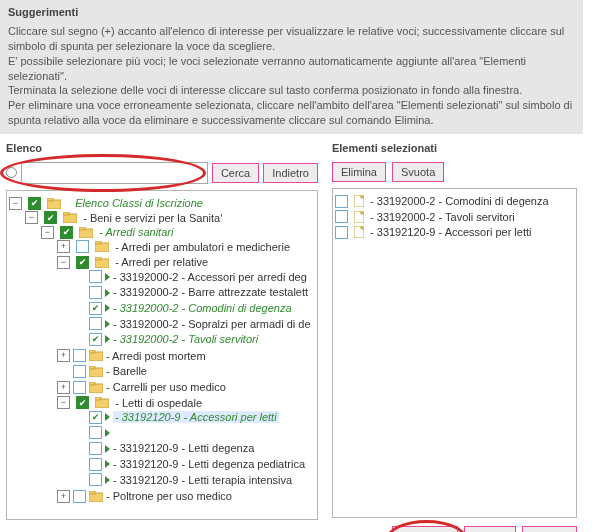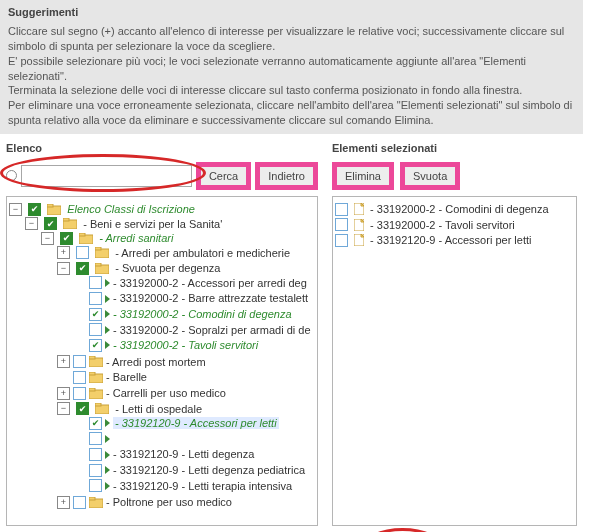--- a/index.html
+++ b/index.html
@@ -31,21 +31,21 @@
   }
   .txtin {
     flex: 1;
     height: 18px;
     border: 1px solid #a7a7a7;
     padding: 1px 4px;
     font-size: 11px;
     background:#fff;
   }
   .btn {
-    border: 5px solid #ec4899;
+    border: 1px solid #ec4899;
     background: #ededed;
     color: #444;
     padding: 3px 8px;
     font-size: 11px;
     cursor: pointer;
   }
 
   .topctrls-right { display:flex; gap:6px; margin-bottom:6px; }
 
   .panel {
@@ -92,21 +92,21 @@
   }
   .folder svg { display:block; }
   .page {
     display:inline-block; width:10px; height:12px; margin-right:3px; vertical-align:middle;
   }
   .arrow {
     display:inline-block; width:0; height:0; margin-right:3px; vertical-align:middle;
     border-top:4px solid transparent; border-bottom:4px solid transparent; border-left:5px solid #3a8a3a;
   }
   .lbl { vertical-align: middle; }
-  .lbl.root { color:#2e8b2e; font-style: italic; }
+  .lbl.root { color:#2e8b2e; font-style: italic; margin-left: 8px; }
   .lbl.ital { font-style: italic; color:#2e8b2e; }
   .lbl.sel { font-style: italic; color:#2e8b2e; background:#dfeaff; padding:0 2px; }
 
   
   .sel-row { white-space:nowrap; padding:1px 0; }
 </style>
 </head>
 <body>
 
 <div class="wrap">
@@ -170,21 +170,21 @@
                             </svg></span>
                         <span class="lbl">- Arredi per ambulatori e medicherie</span>
                       </li>
                       <li class="node">
                         <span class="expander">−</span>
                         <span class="cb green"></span>
                         <span class="folder"><svg width="14" height="11">
                               <rect x="0" y="2" width="14" height="9" fill="#f3cf6b" stroke="#c9a13a"></rect>
                               <rect x="0" y="0" width="6" height="3" fill="#f3cf6b" stroke="#c9a13a"></rect>
                             </svg></span>
-                        <span class="lbl">- Svuota per degenza</span>
+                        <span class="lbl">- Arredi per relative</span>
                         <ul>
                           <li class="node"><span class="expander blank"></span><span class="cb"></span><span class="arrow"></span><span class="lbl">- 33192000-2 - Accessori per arredi deg</span></li>
                           <li class="node"><span class="expander blank"></span><span class="cb"></span><span class="arrow"></span><span class="lbl">- 33192000-2 - Barre attrezzate testalett</span></li>
                           <li class="node"><span class="expander blank"></span><span class="cb checked"></span><span class="arrow"></span><span class="lbl ital">- 33192000-2 - Comodini di degenza</span></li>
                           <li class="node"><span class="expander blank"></span><span class="cb"></span><span class="arrow"></span><span class="lbl">- 33192000-2 - Sopralzi per armadi di de</span></li>
                           <li class="node"><span class="expander blank"></span><span class="cb checked"></span><span class="arrow"></span><span class="lbl ital">- 33192000-2 - Tavoli servitori</span></li>
                         </ul>
                       </li>
                       <li class="node"><span class="expander">+</span><span class="cb"></span><span class="folder"><svg width="14" height="11">
                               <rect x="0" y="2" width="14" height="9" fill="#f3cf6b" stroke="#c9a13a"></rect>

